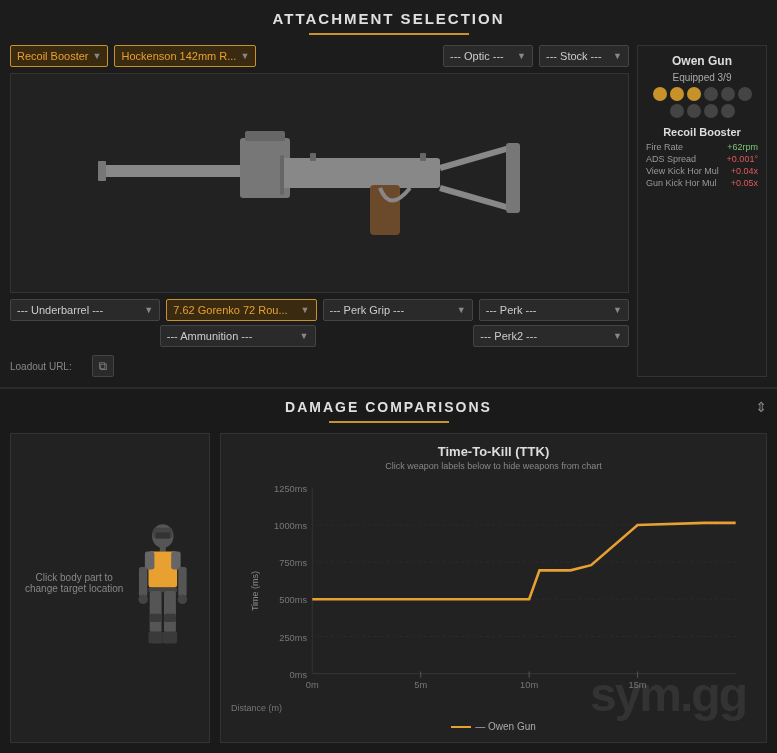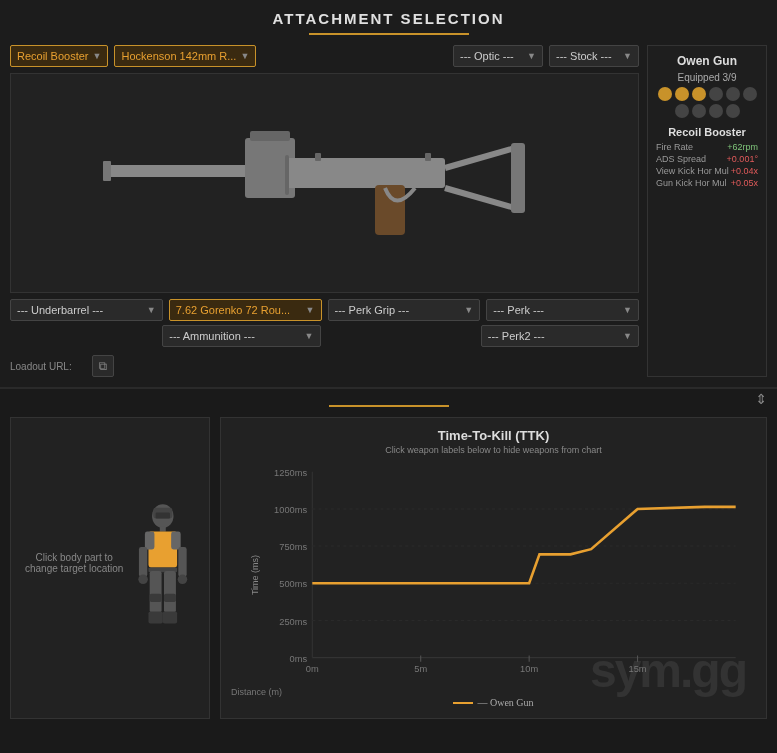--- a/index.html
+++ b/index.html
@@ -134,21 +134,21 @@
       display: flex;
       align-items: center;
       justify-content: center;
       cursor: pointer;
       font-size: 12px;
       color: #888;
     }
 
     
     .right-panel {
-      width: 120px;
+      width: 130px;
       background: #1e1e1e;
       border: 1px solid #333;
       padding: 8px;
     }
 
     .gun-name {
       text-align: center;
       font-size: 12px;
       color: #ddd;
       font-weight: bold;
@@ -309,22 +309,21 @@
       transform: translateY(-50%) rotate(-90deg);
       font-size: 9px;
       color: #888;
       white-space: nowrap;
     }
 
     .chart-legend {
       display: flex;
       gap: 12px;
       justify-content: center;
-      margin-top: 0;
-      font-family: Liberation Serif, serif;
+      margin-top: 8px;
     }
     .legend-item {
       display: flex;
       align-items: center;
       gap: 4px;
       font-size: 10px;
       color: #aaa;
       cursor: pointer;
     }
     .legend-line {
@@ -475,20 +474,21 @@
         <span class="stat-name">Gun Kick Hor Mul</span>
         <span class="stat-val negative">+0.05x</span>
       </div>
     </div>
 
   </div>
 </div>
 
 <div class="bottom-section">
   <div class="dmg-title-row">
+    <div class="dmg-title">DAMAGE COMPARISONS</div>
     <div class="sort-icon">⇕</div>
   </div>
   <div class="dmg-title-underline"></div>
 
   <div class="bottom-content">
 
     <div class="char-panel">
       <div class="char-instruction">Click body part to change target location</div>
 
       <svg class="char-figure" viewBox="0 0 120 230">

